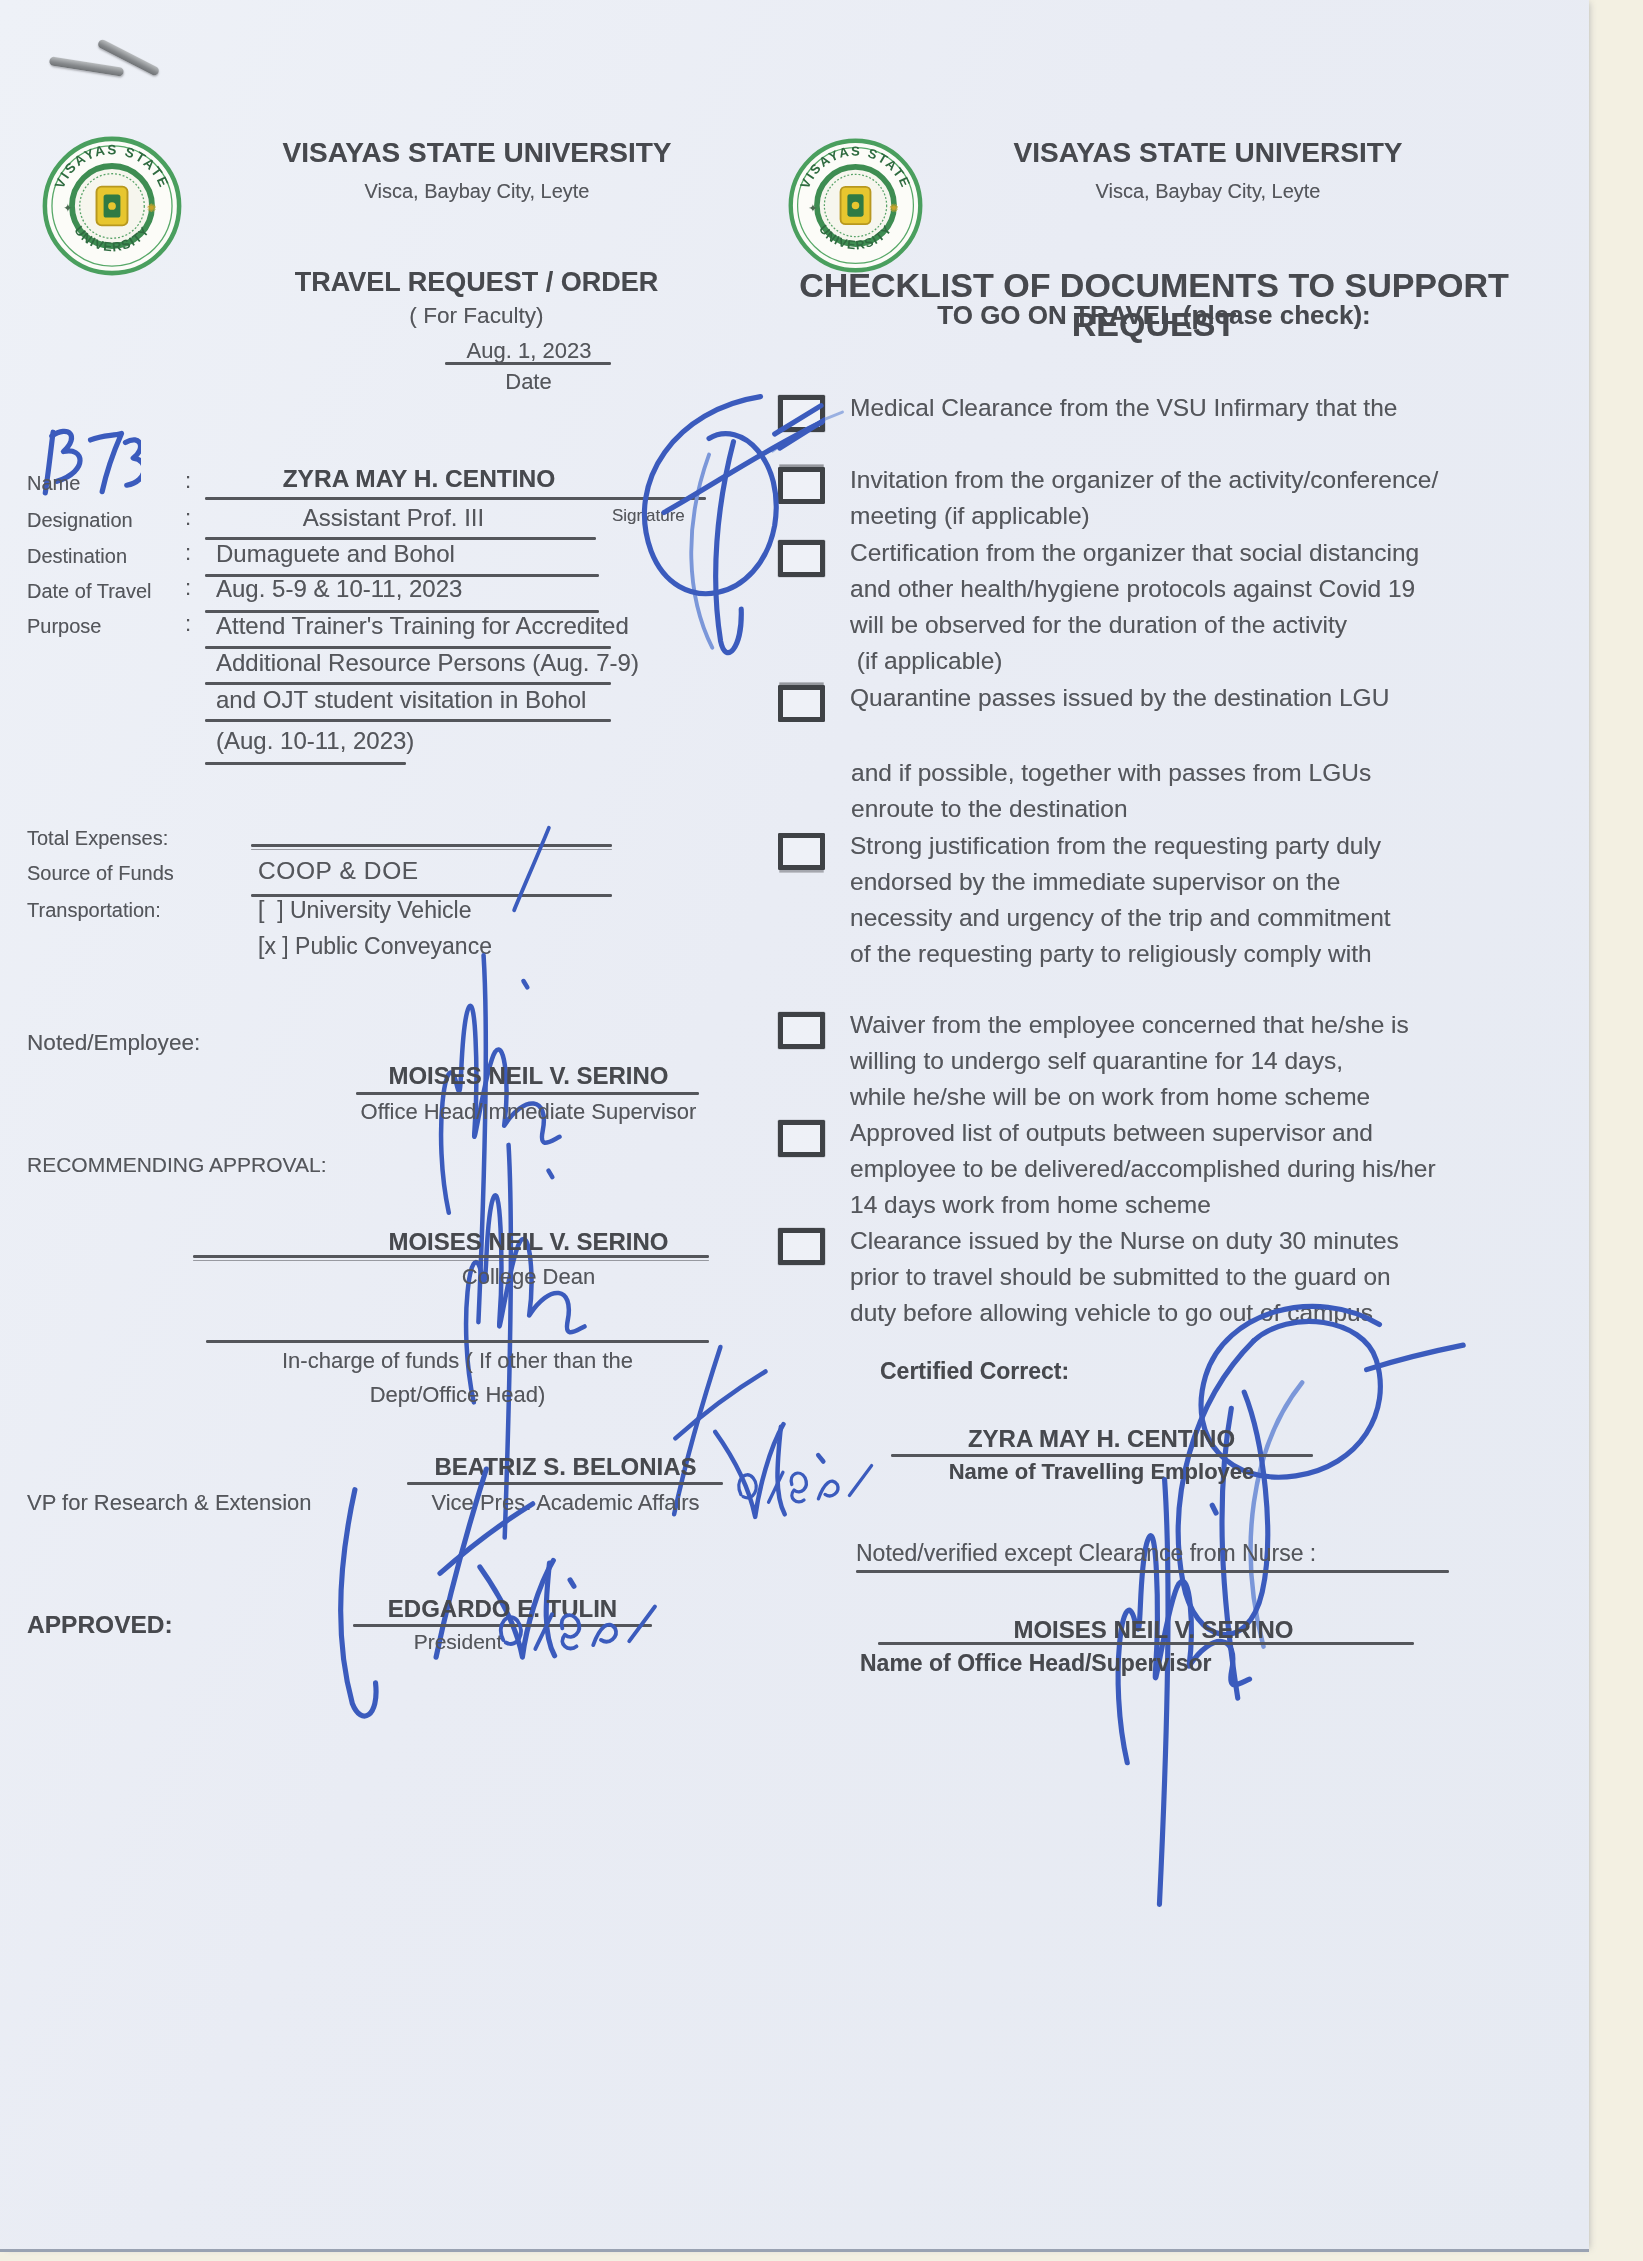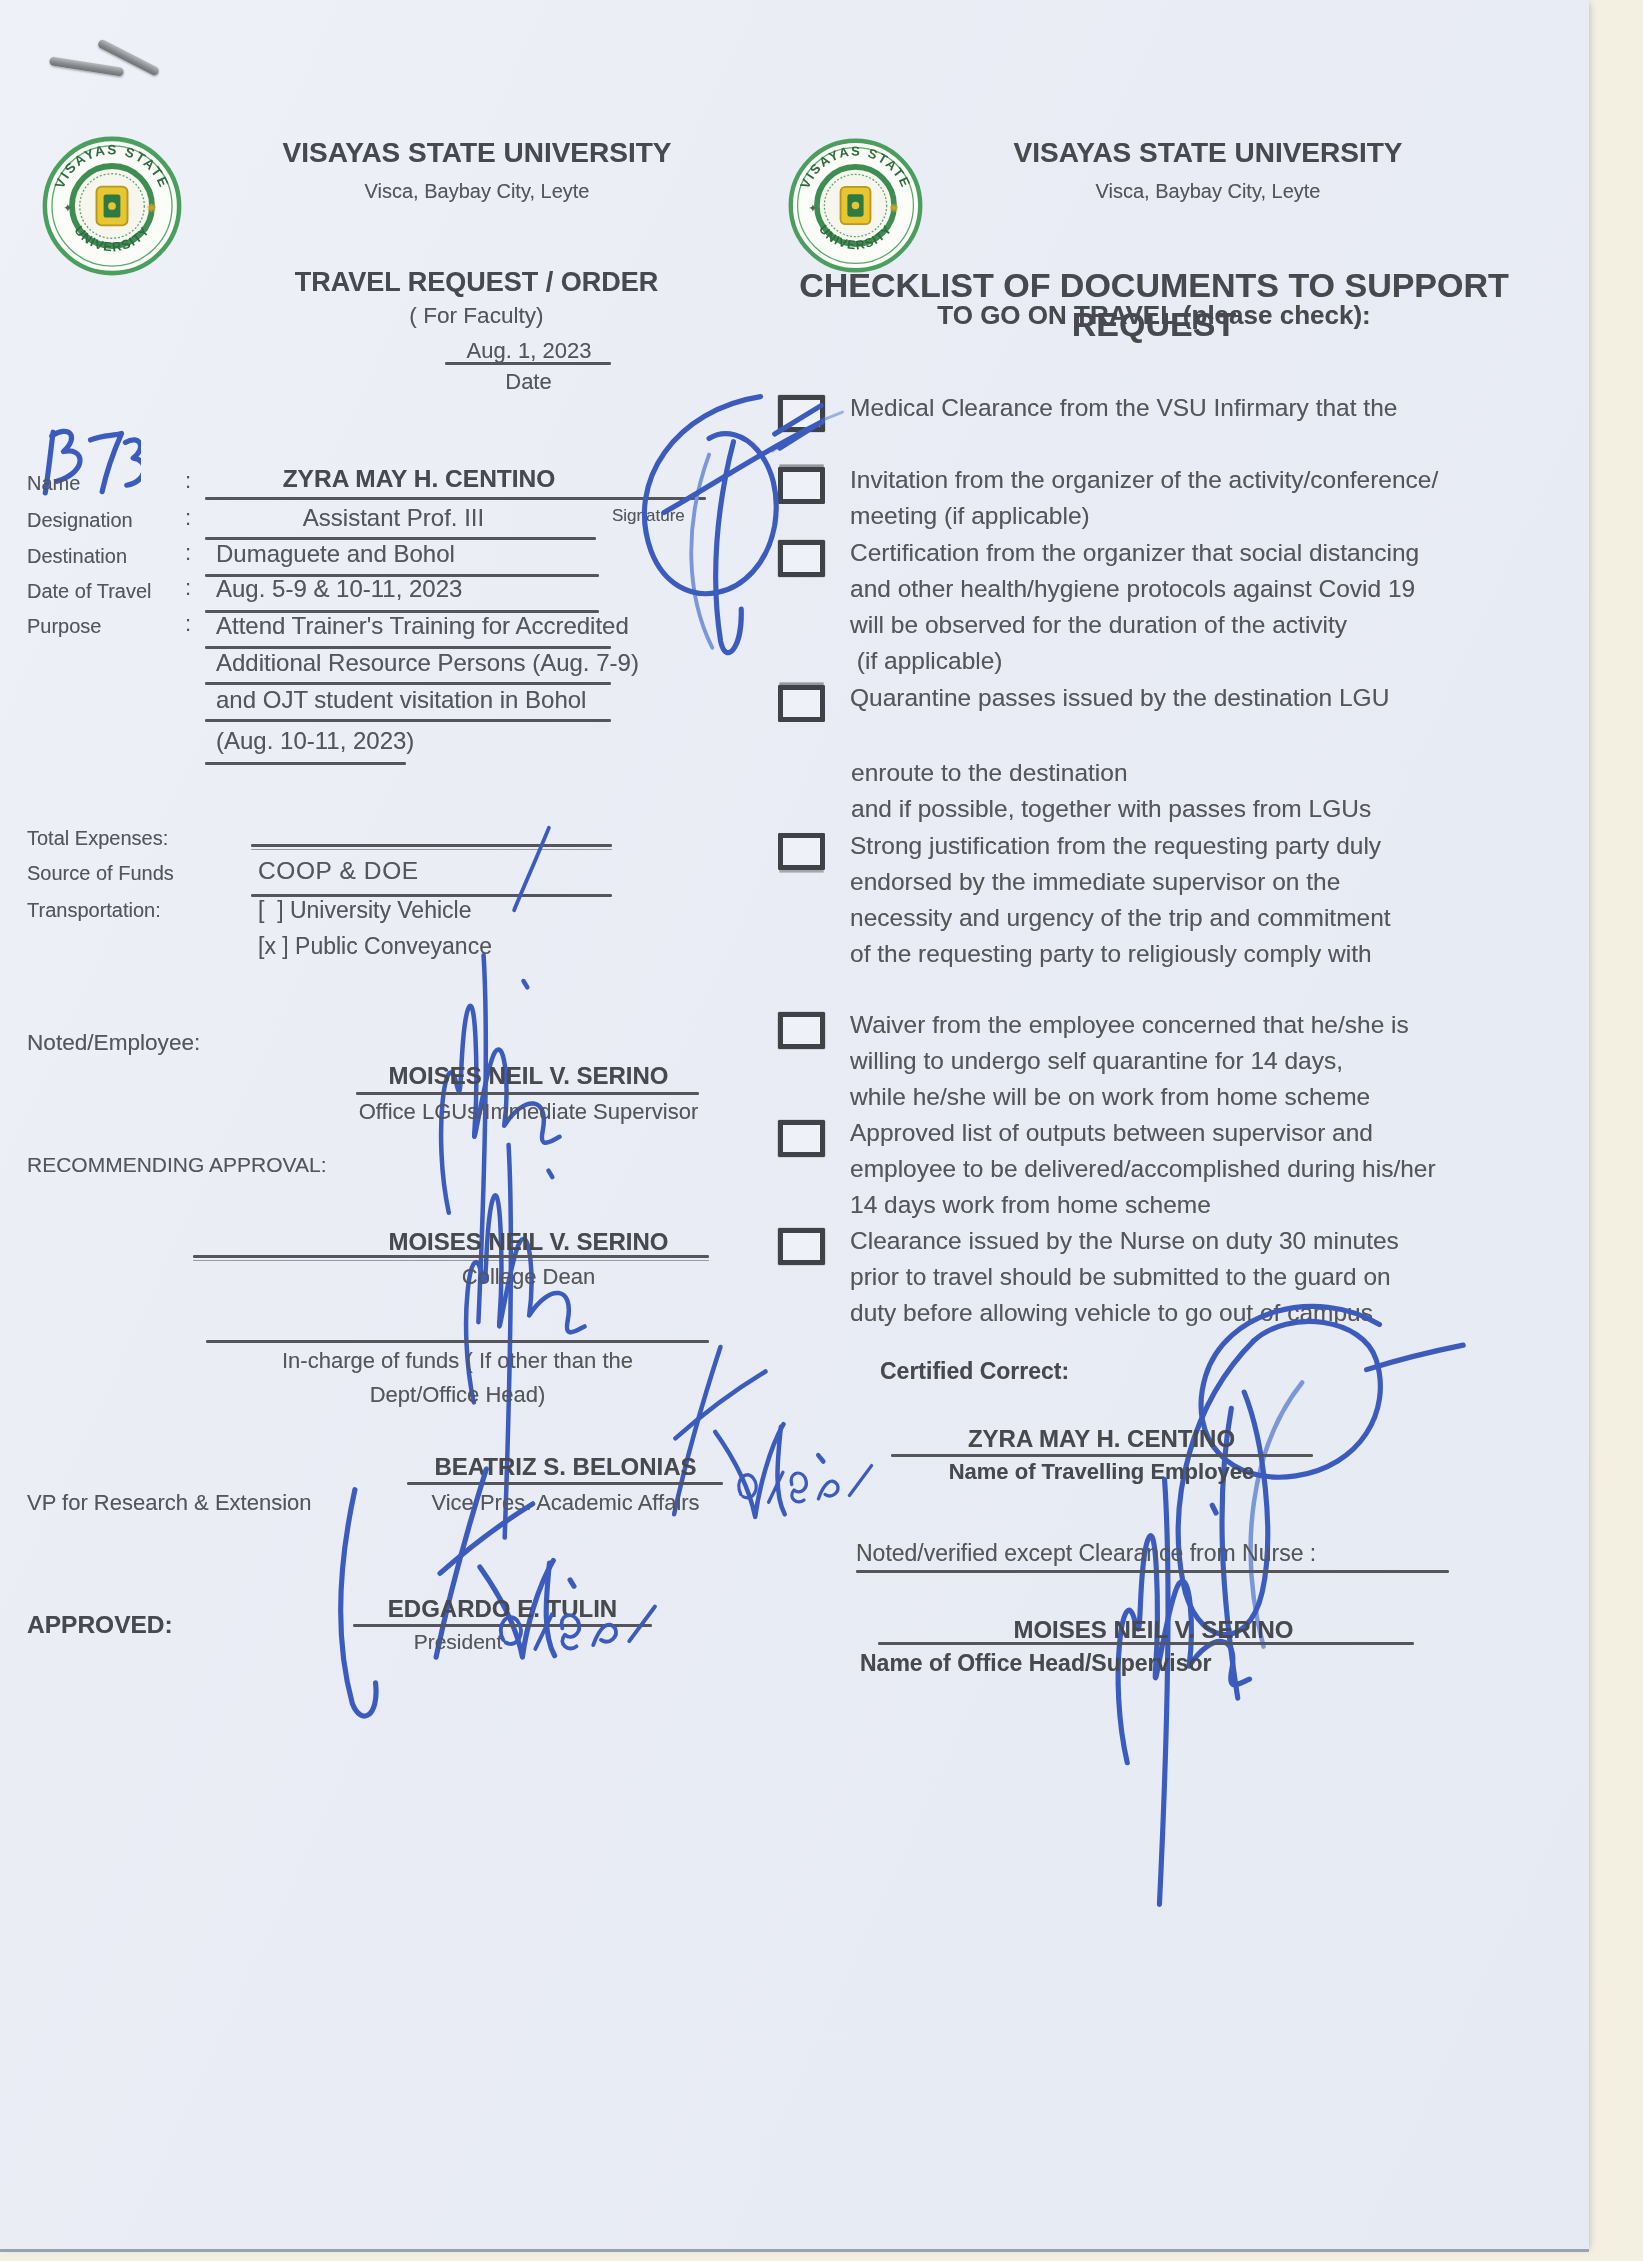--- a/index.html
+++ b/index.html
@@ -137,21 +137,21 @@
   <div class="abs txt" style="left:27px;top:1030px;font-size:22.6px;">Noted/Employee:</div>
   <div class="abs sig" style="left:387px;top:942px;">
     <svg viewBox="0 0 320 600" width="206" height="387">
       <path d="M96,420 C70,300 92,150 108,220 C118,265 112,160 124,110 C138,55 142,210 136,290 C132,345 152,195 168,170 C184,148 190,230 182,285 C214,235 252,240 242,292 C236,322 252,310 268,302" stroke-width="7"></path>
       <path d="M150,20 C158,150 152,360 142,590" stroke-width="7"></path>
       <path d="M212,60 l6,10" stroke-width="7"></path>
     </svg>
   </div>
   <div class="abs txt bold center" style="left:348px;top:1062px;width:361px;font-size:24px;">MOISES NEIL V. SERINO</div>
   <div class="rule" style="left:356px;top:1092px;width:343px;"></div>
-  <div class="abs txt center" style="left:303px;top:1099px;width:451px;font-size:22px;">Office LGUs/Immediate Supervisor</div>
+  <div class="abs txt center" style="left:303px;top:1099px;width:451px;font-size:22px;">Office Head/Immediate Supervisor</div>
 
   <div class="abs txt" style="left:27px;top:1153px;font-size:21px;">RECOMMENDING APPROVAL:</div>
   <div class="abs sig" style="left:412px;top:1132px;">
     <svg viewBox="0 0 320 640" width="206" height="412">
       <path d="M96,420 C70,300 92,150 108,220 C118,265 112,160 124,110 C138,55 142,210 136,290 C132,345 152,195 168,170 C184,148 190,230 182,285 C214,235 252,240 242,292 C236,322 252,310 268,302" stroke-width="7"></path>
       <path d="M150,20 C158,160 152,400 144,630" stroke-width="7"></path>
       <path d="M212,60 l6,10" stroke-width="7"></path>
     </svg>
   </div>
   <div class="abs txt bold center" style="left:348px;top:1228px;width:361px;font-size:24px;">MOISES NEIL V. SERINO</div>
@@ -267,22 +267,22 @@
   </div>
 
   <div class="abs txt" style="left:778px;top:680px;width:748px;">
     <span class="cbox" style="left:0;top:5.2px;box-shadow:0 -3.9px 0 -1.3px rgba(63,66,70,.5);"></span>
     <div class="chk-text">
       <div class="chk-line">Quarantine passes issued by the destination LGU</div>
     </div>
   </div>
 
   <div class="abs txt" style="left:851px;top:755px;width:683px;">
+    <div class="chk-line">and if possible, together with passes from LGUs</div>
     <div class="chk-line">enroute to the destination</div>
-    <div class="chk-line">and if possible, together with passes from LGUs</div>
   </div>
 
   <div class="abs txt" style="left:778px;top:828px;width:748px;">
     <span class="cbox" style="left:0;top:5.2px;box-shadow:0 3.9px 0 -1.3px rgba(63,66,70,.4);"></span>
     <div class="chk-text">
       <div class="chk-line">Strong justification from the requesting party duly</div>
       <div class="chk-line">endorsed by the immediate supervisor on the</div>
       <div class="chk-line">necessity and urgency of the trip and commitment</div>
       <div class="chk-line">of the requesting party to religiously comply with</div>
     </div>

